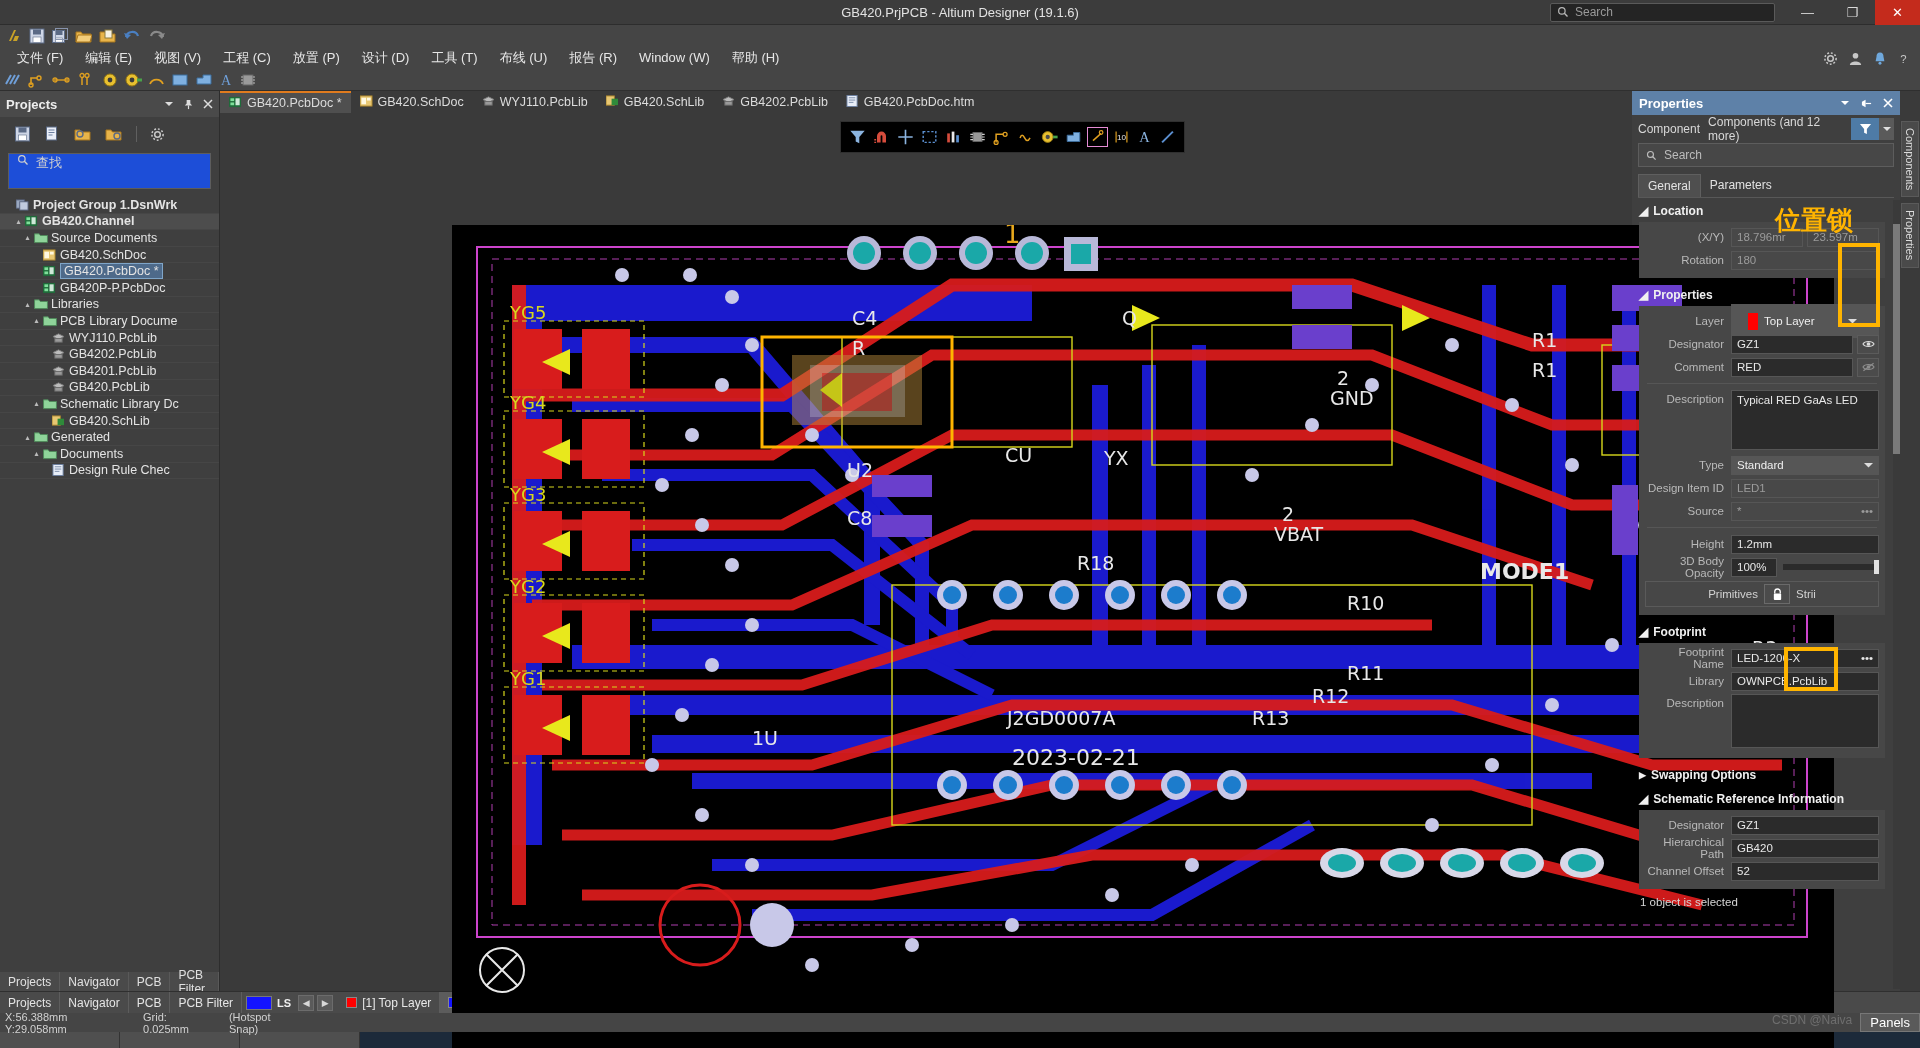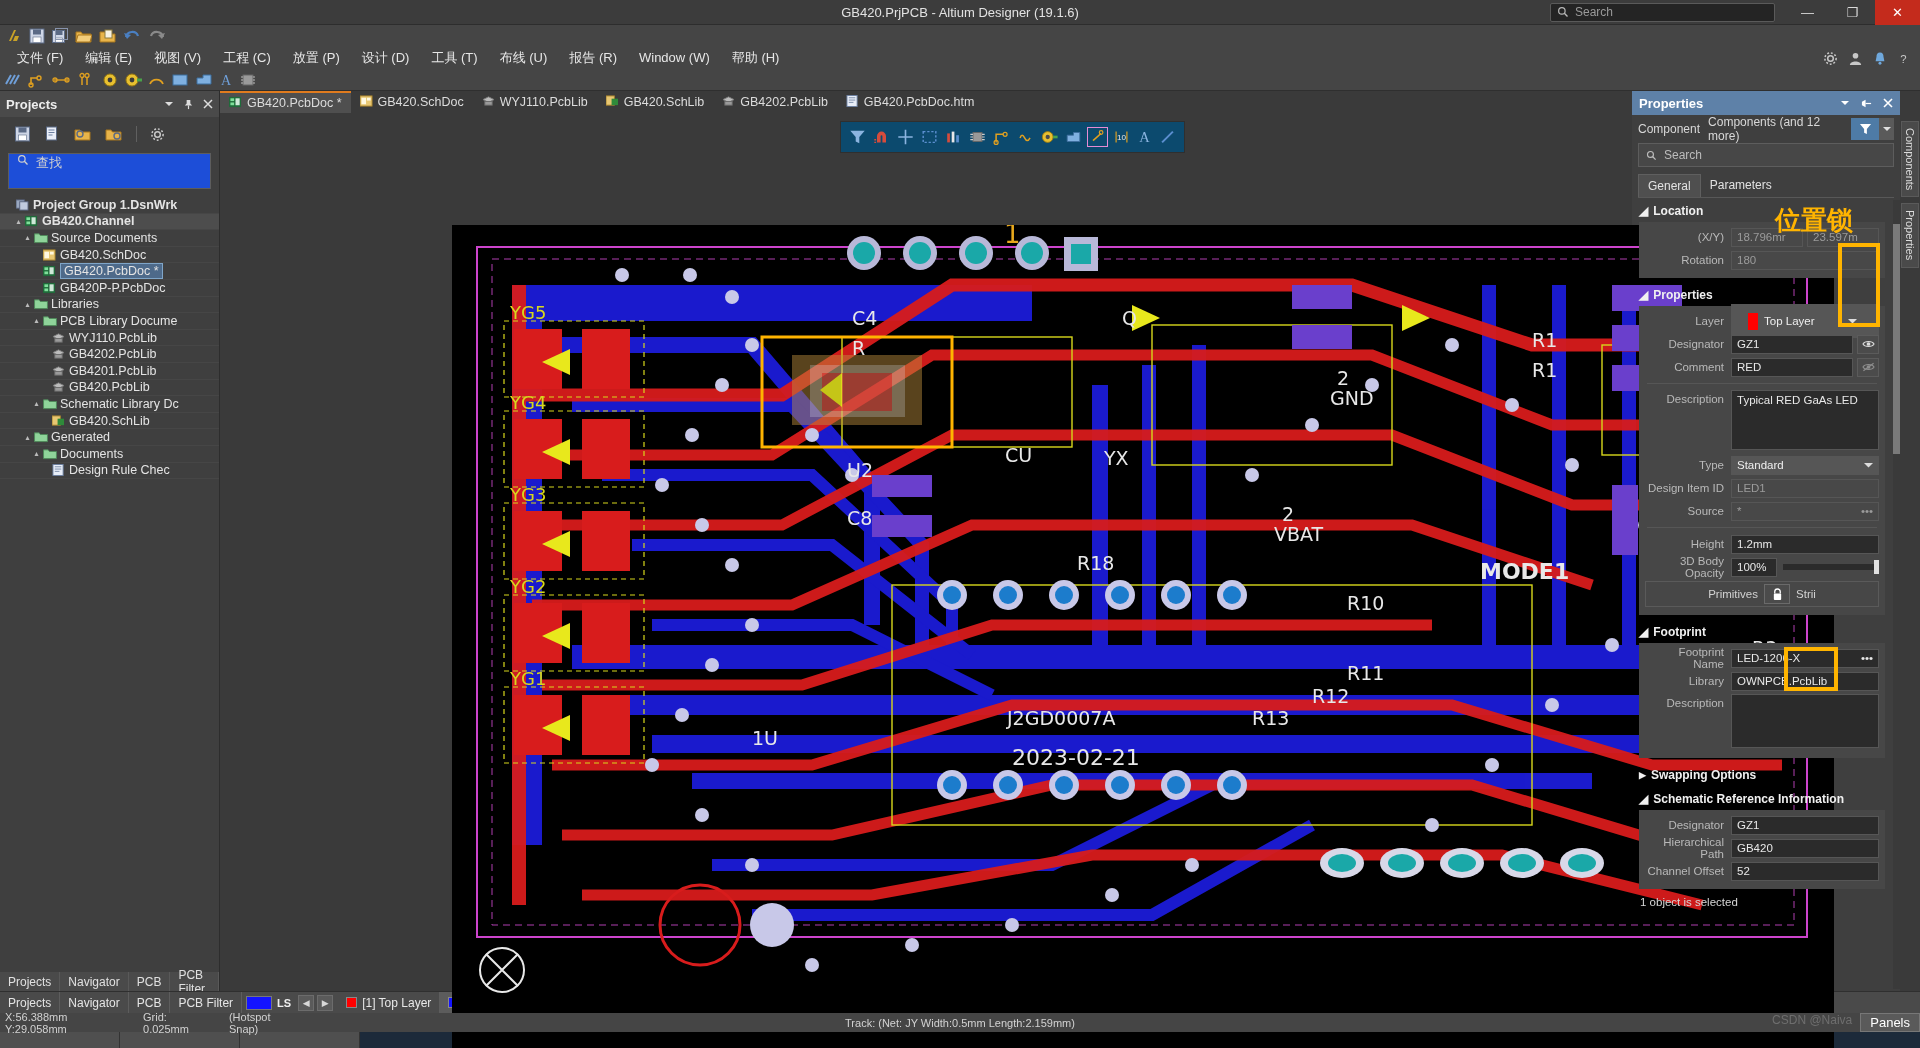--- a/index.html
+++ b/index.html
@@ -60,21 +60,21 @@
     border-right:1px solid #595959; background:#4a4a4a; color:#e0e0e0; }
 
   
   .center { flex:1; display:flex; flex-direction:column; min-width:0; background:#3a3a3a; }
   .doctabs { height:22px; background:#3a3a3a; display:flex; align-items:stretch; flex:none; }
   .dtab { display:flex; align-items:center; gap:5px; padding:0 9px; font-size:12.5px; color:#dcdcdc; }
   .dtab.active { background:#4f4f4f; border-top:2px solid #e07b1e; }
   .canvas-wrap { flex:1; position:relative; min-height:0; background:#3a3a3a; padding:4px 4px 2px 4px; }
   .canvas { position:absolute; left:232px; top:112px; width:1382px; height:870px; background:#000; overflow:hidden; }
 
-  .pcbtoolbar { position:absolute; left:620px; top:8px; height:32px; background:#0c4a6e;
+  .pcbtoolbar { position:absolute; left:620px; top:8px; height:32px; background:#000000;
     border:1px solid #2f2f2f; display:flex; align-items:center; gap:5px; padding:0 7px; z-index:30; }
 
   
   .right { width:268px; background:#3f3f3f; display:flex; flex-direction:column; flex:none; }
   .pp-head { height:24px; background:#5e81a8; display:flex; align-items:center; padding:0 7px;
     font-size:13px; font-weight:bold; color:#fff; }
   .pp-head .pb { margin-left:auto; display:flex; gap:11px; align-items:center; }
   .pp-obj { height:28px; display:flex; align-items:center; padding:0 6px; font-size:12px; gap:8px; }
   .pp-obj .filterbtn { margin-left:auto; display:flex; }
   .fbtn { width:28px; height:22px; background:#4e7ba6; display:flex; align-items:center; justify-content:center; }
@@ -1142,21 +1142,20 @@
         </div>
       </div>
   </div>
 
   <div class="statusbar">
     <div class="s1">
       <span>X:56.388mm Y:29.058mm</span>
       <span>Grid: 0.025mm</span>
       <span>(Hotspot Snap)</span>
     </div>
-    <div class="s2">Track: (Net: JY Width:0.5mm Length:2.159mm)</div>
     <div class="s3">
       <span class="csdn">CSDN @Naiva</span>
       <span class="panels-btn">Panels</span>
     </div>
   </div>
 
   <div class="taskbar">
     <div class="tb-chip"></div>
     <div class="tb-chip"></div>
     <div class="tb-chip"></div>

